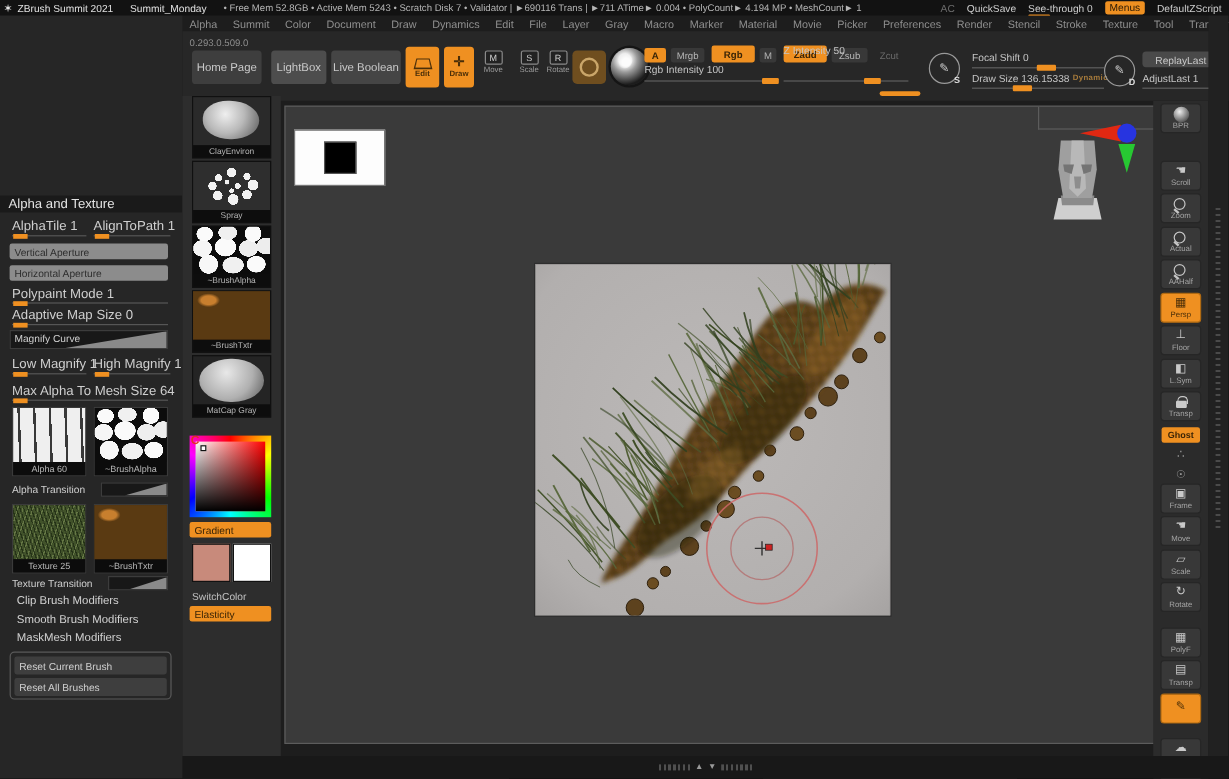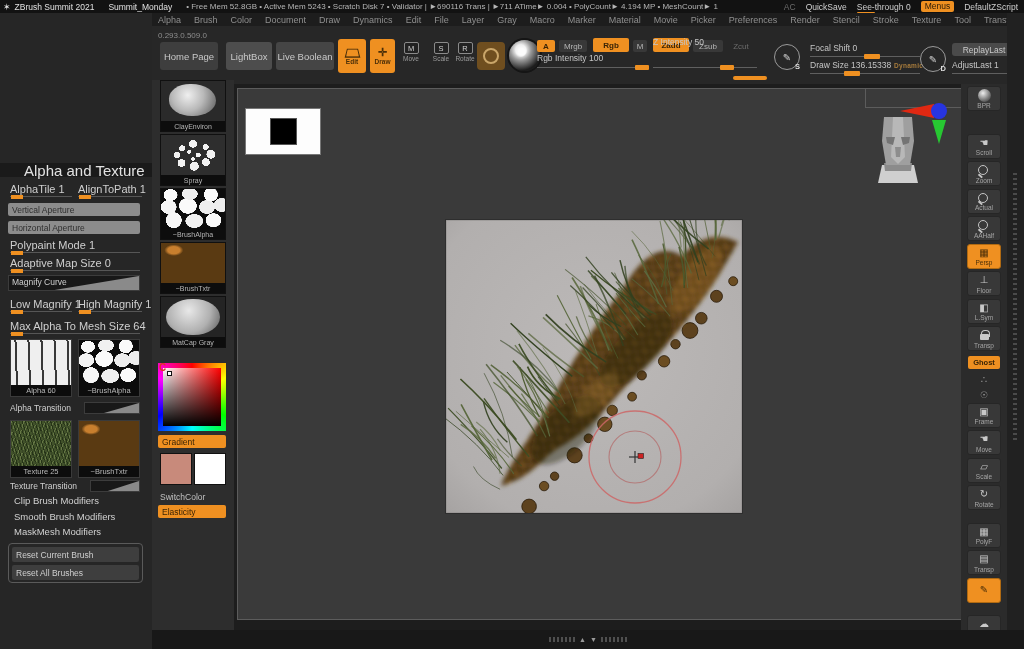--- a/index.html
+++ b/index.html
@@ -61,21 +61,21 @@
               display:flex; align-items:center; justify-content:center; font-size:10px; color:#cfcfcf; }
   .pen-circ .bdg { position:absolute; right:-1px; bottom:-2px; font-size:7.5px; font-weight:bold; color:#dcdcdc; }
   .dyn-tag { position:absolute; font-size:6.5px; font-weight:bold; color:#a87c3c; letter-spacing:.3px; }
   .hscroll { position:absolute; left:581px; top:50px; width:34px; height:4px; background:#ef9021; border-radius:2px; }
 
   
   .left-tray { position:absolute; left:0; top:13px; width:152px; height:636px; background:#262626; }
   .lt-headers { position:absolute; left:14px; top:2px; }
   .lt-headers .hdr { display:block; height:14.3px; font-size:9.5px; color:#d2d2d2; white-space:nowrap; }
   .at-header { position:absolute; left:0; top:150px; width:152px; height:14px; background:#1a1a1a;
-               font-size:15px; color:#e2e2e2; padding-left:24px; display:flex; align-items:center; }
+               font-size:11px; color:#e2e2e2; padding-left:7px; display:flex; align-items:center; }
   .lps { position:absolute; height:14px; font-size:11px; color:#cfcfcf; white-space:nowrap; }
   .lps::after { content:""; position:absolute; left:0; bottom:0; width:100%; height:1px; background:#565656; }
   .lps::before { content:""; position:absolute; left:1px; bottom:-2px; width:12px; height:4px; background:#ef9021; z-index:1; }
   .lpbtn { position:absolute; left:8px; width:132px; height:13px; background:#8c8c8c; color:#2e2e2e;
            font-size:8.5px; border-radius:2px; display:flex; align-items:center; padding-left:4px; }
   .curvebox { position:absolute; background:#181818; border:1px solid #3c3c3c; overflow:hidden; }
   .curvebox .wedge { position:absolute; right:0; top:0; width:65%; height:100%; background:#8a8a8a;
                      clip-path:polygon(0 100%, 100% 0, 100% 100%); }
   .curvebox .cv-lbl { position:absolute; left:3px; top:1px; font-size:8.5px; color:#cfcfcf; z-index:1; }
   .lp-translbl { position:absolute; font-size:8.5px; color:#cfcfcf; }
@@ -217,21 +217,21 @@
       <span class="tb-see">See-through 0</span>
       <span class="chip-orange">Menus</span>
       <span>DefaultZScript</span>
     </span>
   </div>
 
   <div class="menubar">
 
       <span class="menu-item">Alpha</span>
 
-      <span class="menu-item">Brush</span>
+      <span class="menu-item">Summit</span>
 
       <span class="menu-item">Color</span>
 
       <span class="menu-item">Document</span>
 
       <span class="menu-item">Draw</span>
 
       <span class="menu-item">Dynamics</span>
 
       <span class="menu-item">Edit</span>

